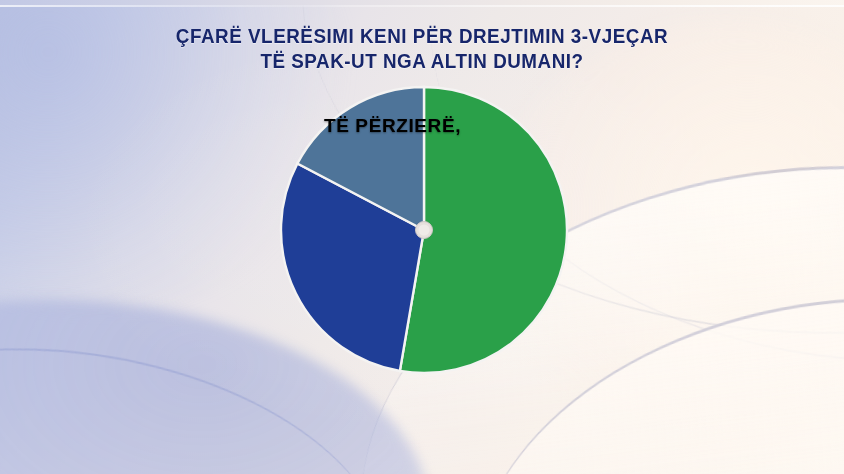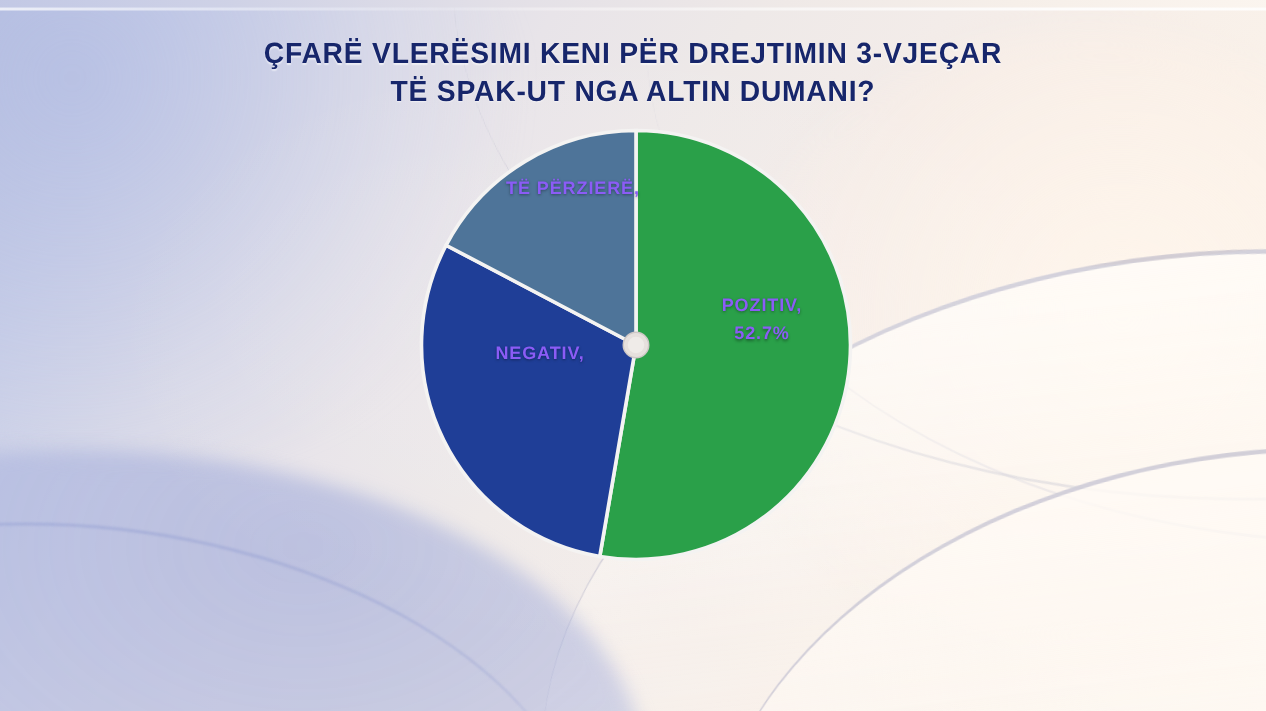--- a/index.html
+++ b/index.html
@@ -146,23 +146,23 @@
     z-index: 5;
   }
   #pie-svg { display: block; overflow: visible; }
   .slice { stroke: #f4f3f2; stroke-width: 2.4; }
   .hub-outer { fill: #e6e0dd; stroke: #cfc8c6; stroke-width: 1; }
   .hub-inner { fill: #efebe8; }
 
   .slice-label {
     position: absolute;
     text-align: center;
-    color: #8b5cf6;
+    color: #000000;
     font-weight: 700;
-    font-size: 12px;
+    font-size: 19px;
     line-height: 19px;
     letter-spacing: .6px;
     text-shadow: 0 1px 2px rgba(0,0,0,.38);
     white-space: nowrap;
     pointer-events: none;
   }
   .lbl-name { display: block; }
   .lbl-value { display: block; }
 
   #label-pozitiv { left: 168px; top: 108px; width: 120px; }
@@ -196,27 +196,22 @@
     <svg id="pie-svg" width="288" height="288" viewBox="0 0 288 288">
       <g id="pie-slices">
           <path d="M 144 144 L 144.00 1.00 A 143 143 0 1 1 119.86 284.95 Z" fill="#2aa049" class="slice"></path>
           <path d="M 144 144 L 119.86 284.95 A 143 143 0 0 1 17.41 77.48 Z" fill="#1f3e97" class="slice"></path>
           <path d="M 144 144 L 17.41 77.48 A 143 143 0 0 1 144.00 1.00 Z" fill="#4e7499" class="slice"></path>
         </g>
       <circle class="hub-outer" cx="144" cy="144" r="8.5"></circle>
       <circle class="hub-inner" cx="144" cy="144" r="5.5"></circle>
     </svg>
 
-    <div class="slice-label" id="label-pozitiv">
-      <span class="lbl-name">POZITIV,</span>
-      <span class="lbl-value">52.7%</span>
-    </div>
 
     <div class="slice-label" id="label-negativ">
-      <span class="lbl-name">NEGATIV,</span>
     </div>
 
     <div class="slice-label" id="label-pezierё">
       <span class="lbl-name">TË PËRZIERË,</span>
     </div>
   </div>
 
 </div>
 
 </body></html>

